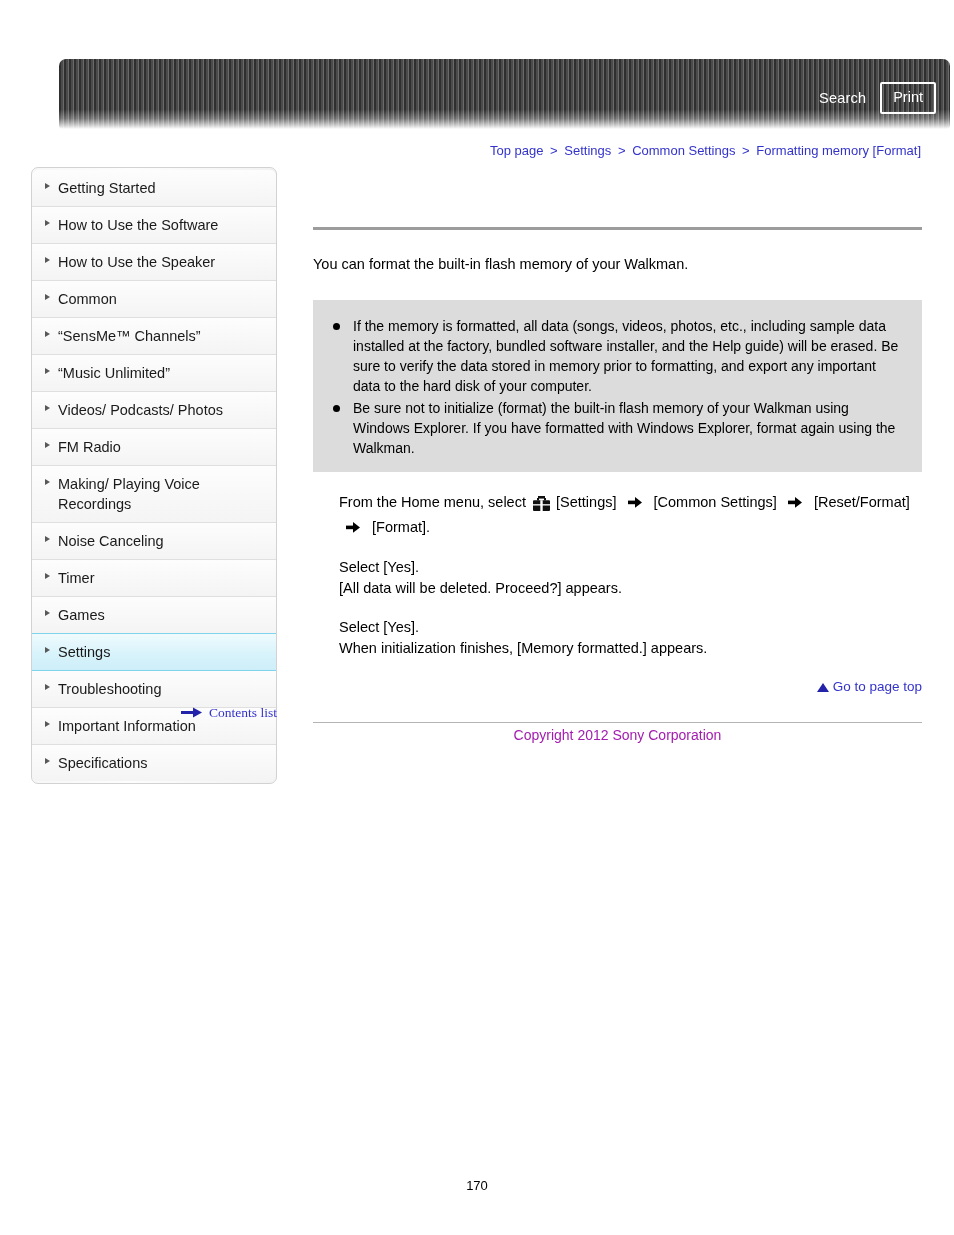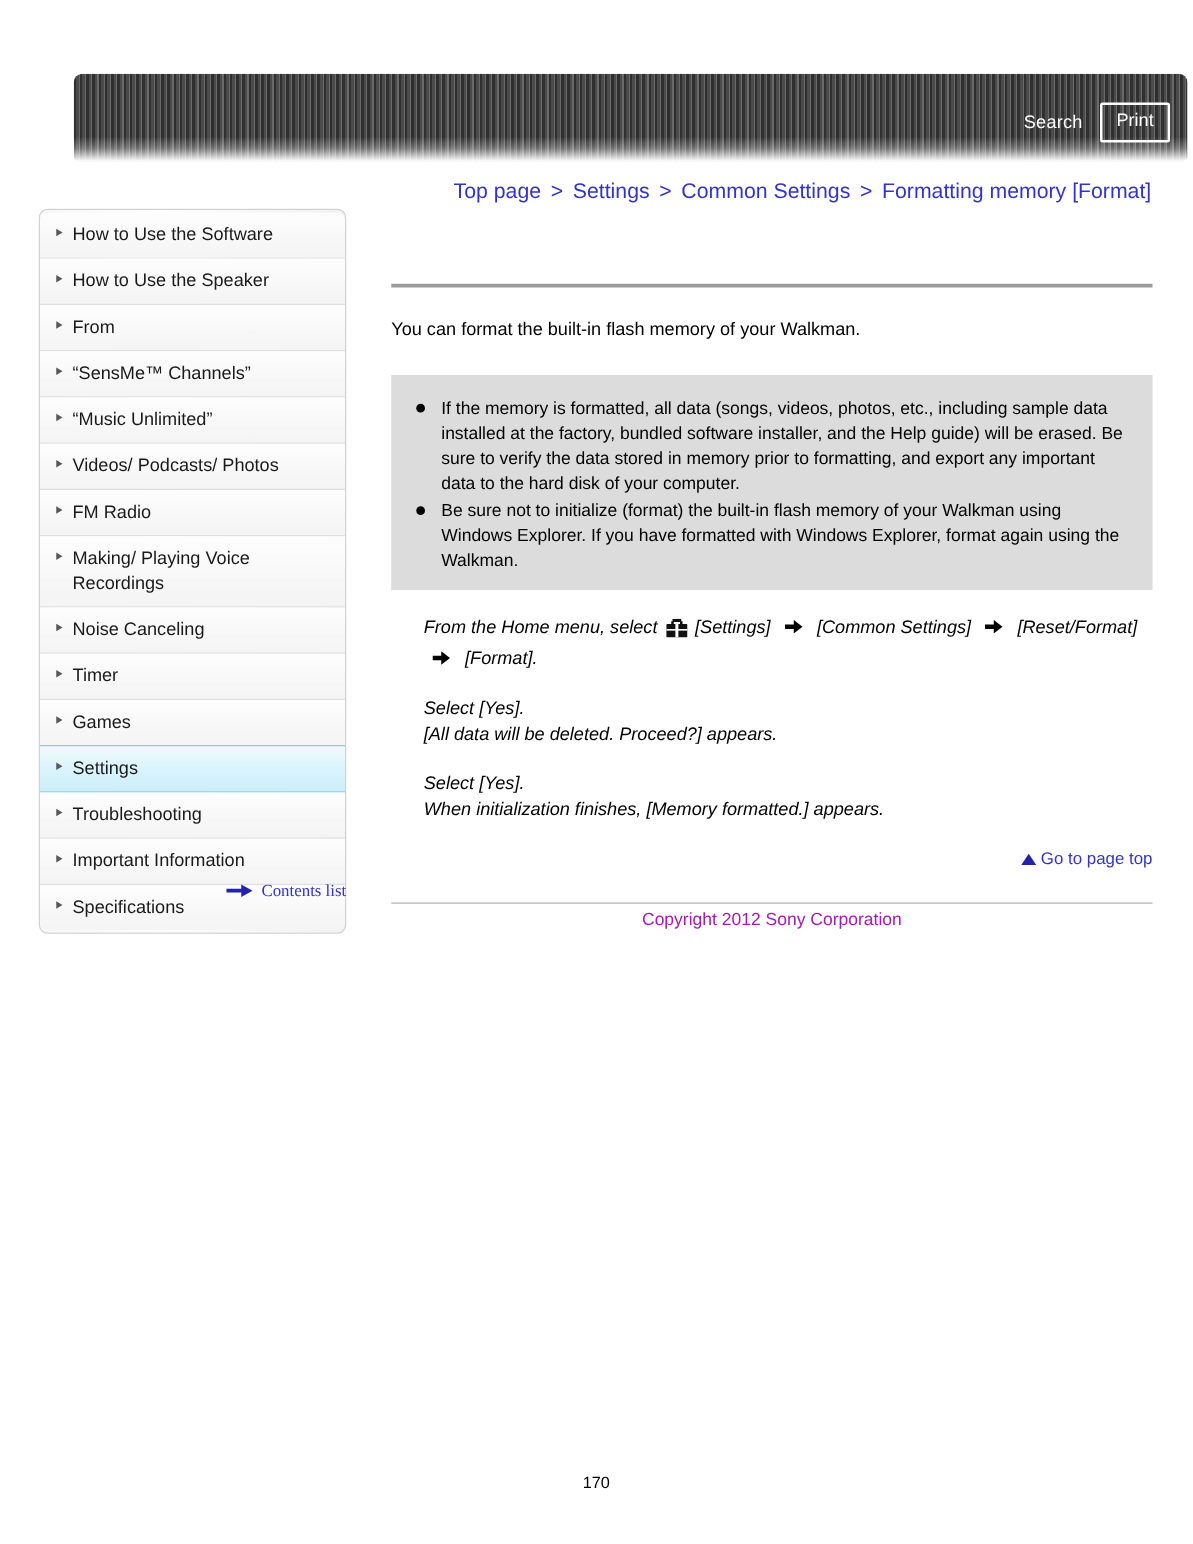--- a/index.html
+++ b/index.html
@@ -63,21 +63,21 @@
     background: transparent;
     cursor: pointer;
     font-family: "Liberation Sans", sans-serif;
   }
 
   
   .breadcrumb {
     position: absolute;
     right: 33px;
     top: 143px;
-    font-size: 17px;
+    font-size: 13px;
     color: #3333cc;
     white-space: nowrap;
   }
   .breadcrumb .crumb { color: #3333cc; cursor: pointer; }
   .breadcrumb .sep { color: #3333cc; margin: 0 3px; }
 
   
   .sidebar {
     position: absolute;
     left: 31px;
@@ -174,21 +174,21 @@
   .note-list li .dot {
     position: absolute;
     left: 4px;
     top: 7px;
     width: 7px;
     height: 7px;
     border-radius: 50%;
     background: #000;
   }
 
-  .steps { margin-top: 20px; padding-left: 26px; font-style: italic; }
+  .steps { margin-top: 20px; padding-left: 26px; }
   .step {
     font-size: 14.5px;
     line-height: 21px;
     margin-bottom: 18px;
     color: #000;
   }
   .step:last-child { margin-bottom: 0; }
   .toolbox-ico {
     display: inline-block;
     vertical-align: -4px;
@@ -260,29 +260,33 @@
   <span class="crumb">Settings</span>
   <span class="sep">&gt;</span>
   <span class="crumb">Common Settings</span>
   <span class="sep">&gt;</span>
   <span class="crumb">Formatting memory [Format]</span>
 </div>
 
 <nav class="sidebar">
   <div class="nav-item">
     <span class="tri"></span>
+    <span>Getting Started</span>
+  </div>
+  <div class="nav-item">
+    <span class="tri"></span>
     <span>How to Use the Software</span>
   </div>
   <div class="nav-item">
     <span class="tri"></span>
     <span>How to Use the Speaker</span>
   </div>
   <div class="nav-item">
     <span class="tri"></span>
-    <span>From</span>
+    <span>Common</span>
   </div>
   <div class="nav-item">
     <span class="tri"></span>
     <span>“SensMe™ Channels”</span>
   </div>
   <div class="nav-item">
     <span class="tri"></span>
     <span>“Music Unlimited”</span>
   </div>
   <div class="nav-item">

